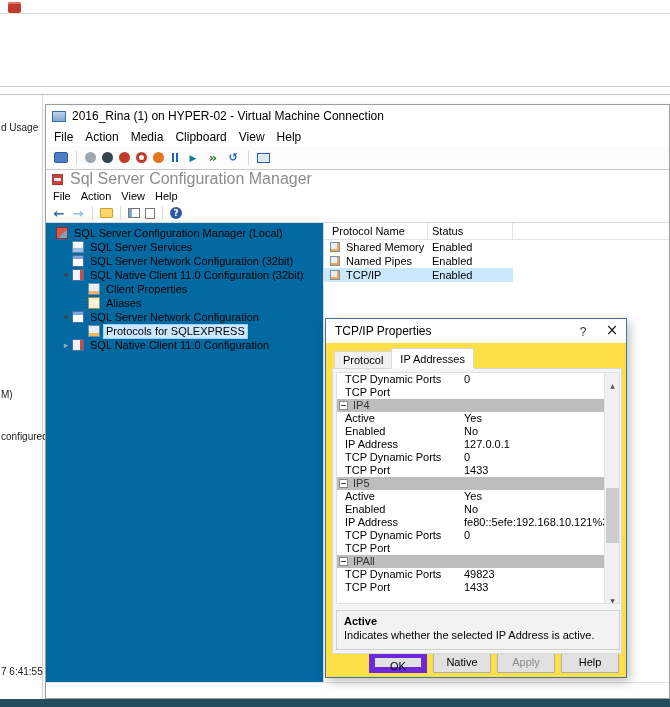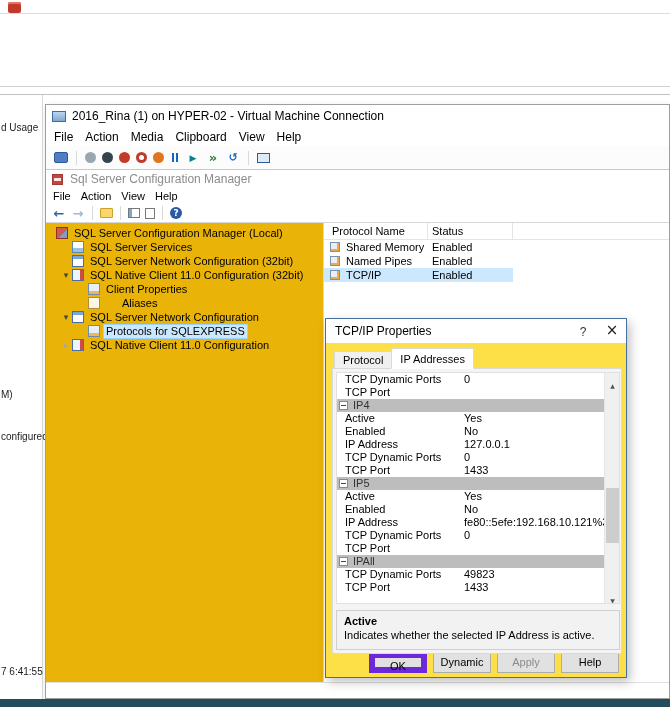--- a/index.html
+++ b/index.html
@@ -39,33 +39,33 @@
   .resume-icon::before{content:'▶';color:#00838f;font-size:9px}
   .checkpoint-icon::before{content:'»';color:#2e7d32;font-weight:bold;font-size:13px}
   .revert-icon::before{content:'↺';color:#1565c0;font-weight:bold;font-size:11px}
   .enhanced-session-icon{width:13px;height:10px;border:1px solid #2c5aa0;background:#dfeaf7}
 
   
   .vm-display{position:absolute;left:0;top:65px;right:0;bottom:0;background:#fff}
   .cm-titlebar{position:absolute;left:0;top:0;right:0;height:18px;display:flex;align-items:center;padding-left:6px}
   .cm-app-icon{width:11px;height:11px;background:#c8433c;box-shadow:inset 0 0 0 1px #a03a32;position:relative;margin-right:7px;flex:0 0 auto}
   .cm-app-icon::after{content:'';position:absolute;left:2px;top:4px;width:7px;height:3px;background:#f5e9e8}
-  .cm-title{font-size:12px;color:#8c8c8c;white-space:nowrap}
+  .cm-title{font-size:16px;color:#8c8c8c;white-space:nowrap}
   .cm-menubar{position:absolute;left:0;top:18px;right:0;height:16px;padding-left:2px}
   .cm-toolbar{position:absolute;left:0;top:34px;right:0;height:19px;display:flex;align-items:center;gap:5px;padding-left:6px;border-bottom:1px solid #d7d7d7}
   .back-icon::before{content:'←';color:#2e64a8;font-weight:bold;font-size:13px}
   .forward-icon::before{content:'→';color:#9db8d9;font-weight:bold;font-size:13px}
   .up-one-level-icon{width:13px;height:10px;background:#fbd56a;border:1px solid #c9a227;border-radius:1px}
   .show-hide-tree-icon{width:12px;height:10px;border:1px solid #777;background:#fff;box-shadow:inset 3px 0 0 #7ba7d7}
   .export-list-icon{width:10px;height:11px;border:1px solid #777;background:#fff}
   .help-icon{width:12px;height:12px;border-radius:50%;background:#2c5aa0;color:#fff}
   .help-icon::before{content:'?';font-size:9px;font-weight:bold}
 
   .cm-content{position:absolute;left:0;top:53px;width:100%;height:460px;border-bottom:1px solid #e0e0e0}
-  .tree-pane{position:absolute;left:0;top:0;bottom:0;width:278px;border-right:1px solid #d9d9d9;padding-top:3px;overflow:hidden;background:#eab308}
+  .tree-pane{position:absolute;left:0;top:0;bottom:0;width:278px;border-right:1px solid #d9d9d9;padding-top:3px;overflow:hidden;background:#0369a1}
   .tree-row{height:14px;display:flex;align-items:center;font-size:11px;white-space:nowrap;cursor:default}
   .chev{width:12px;text-align:center;font-family:"DejaVu Sans",sans-serif;font-size:9px;flex:0 0 auto}
   .chev.expanded::before{content:'▾';color:#444}
   .chev.collapsed::before{content:'▸';color:#a6a6a6}
   .ticon{width:12px;height:12px;margin-right:4px;flex:0 0 auto}
   .tlabel{padding:0 2px;line-height:13px}
   .tree-row.selected .tlabel{background:#cce8ff;outline:1px solid #99d1ff}
   .sql-config-manager-icon{background:linear-gradient(135deg,#d05a4e 58%,#7d9fc4 58%);border:1px solid #8e2f2a}
   .sql-services-icon{background:#fff;border:1px solid #5b87b0;box-shadow:inset 0 -4px 0 #9fc1e0}
   .network-config-icon{background:#fff;border:1px solid #4a6fa5;box-shadow:inset 0 3px 0 #7ba7d7}
@@ -202,21 +202,21 @@
             </div>
             <div class="tree-row" style="padding-left: 14px;">
               <span class="chev expanded"></span>
               <span class="ticon native-client-icon"></span>
               <span class="tlabel">SQL Native Client 11.0 Configuration (32bit)</span>
             </div>
             <div class="tree-row" style="padding-left: 42px;">
               <span class="ticon client-protocols-icon"></span>
               <span class="tlabel">Client Properties</span>
             </div>
-            <div class="tree-row" style="padding-left: 42px; gap: 16px;">
+            <div class="tree-row" style="padding-left: 42px;">
               <span class="ticon aliases-icon"></span>
               <span class="tlabel">Aliases</span>
             </div>
             <div class="tree-row" style="padding-left: 14px;">
               <span class="chev expanded"></span>
               <span class="ticon network-config-icon"></span>
               <span class="tlabel">SQL Server Network Configuration</span>
             </div>
             <div class="tree-row selected" style="padding-left: 42px;">
               <span class="ticon protocols-icon"></span>
@@ -341,19 +341,19 @@
           <div class="sb-down"></div>
         </div>
       </div>
       <div class="descbox">
         <div class="desc-title">Active</div>
         <div class="desc-text">Indicates whether the selected IP Address is active.</div>
       </div>
     </div>
     <div id="dlg-buttons">
         <div class="btn default" style="left: 43px;">OK</div>
-        <div class="btn" style="left: 107px;">Dynamic</div>
+        <div class="btn" style="left: 107px;">Native</div>
         <div class="btn disabled" style="left: 171px;">Apply</div>
         <div class="btn" style="left: 235px;">Help</div>
       </div>
   </div>
 
 </div>
 
 </body></html>

